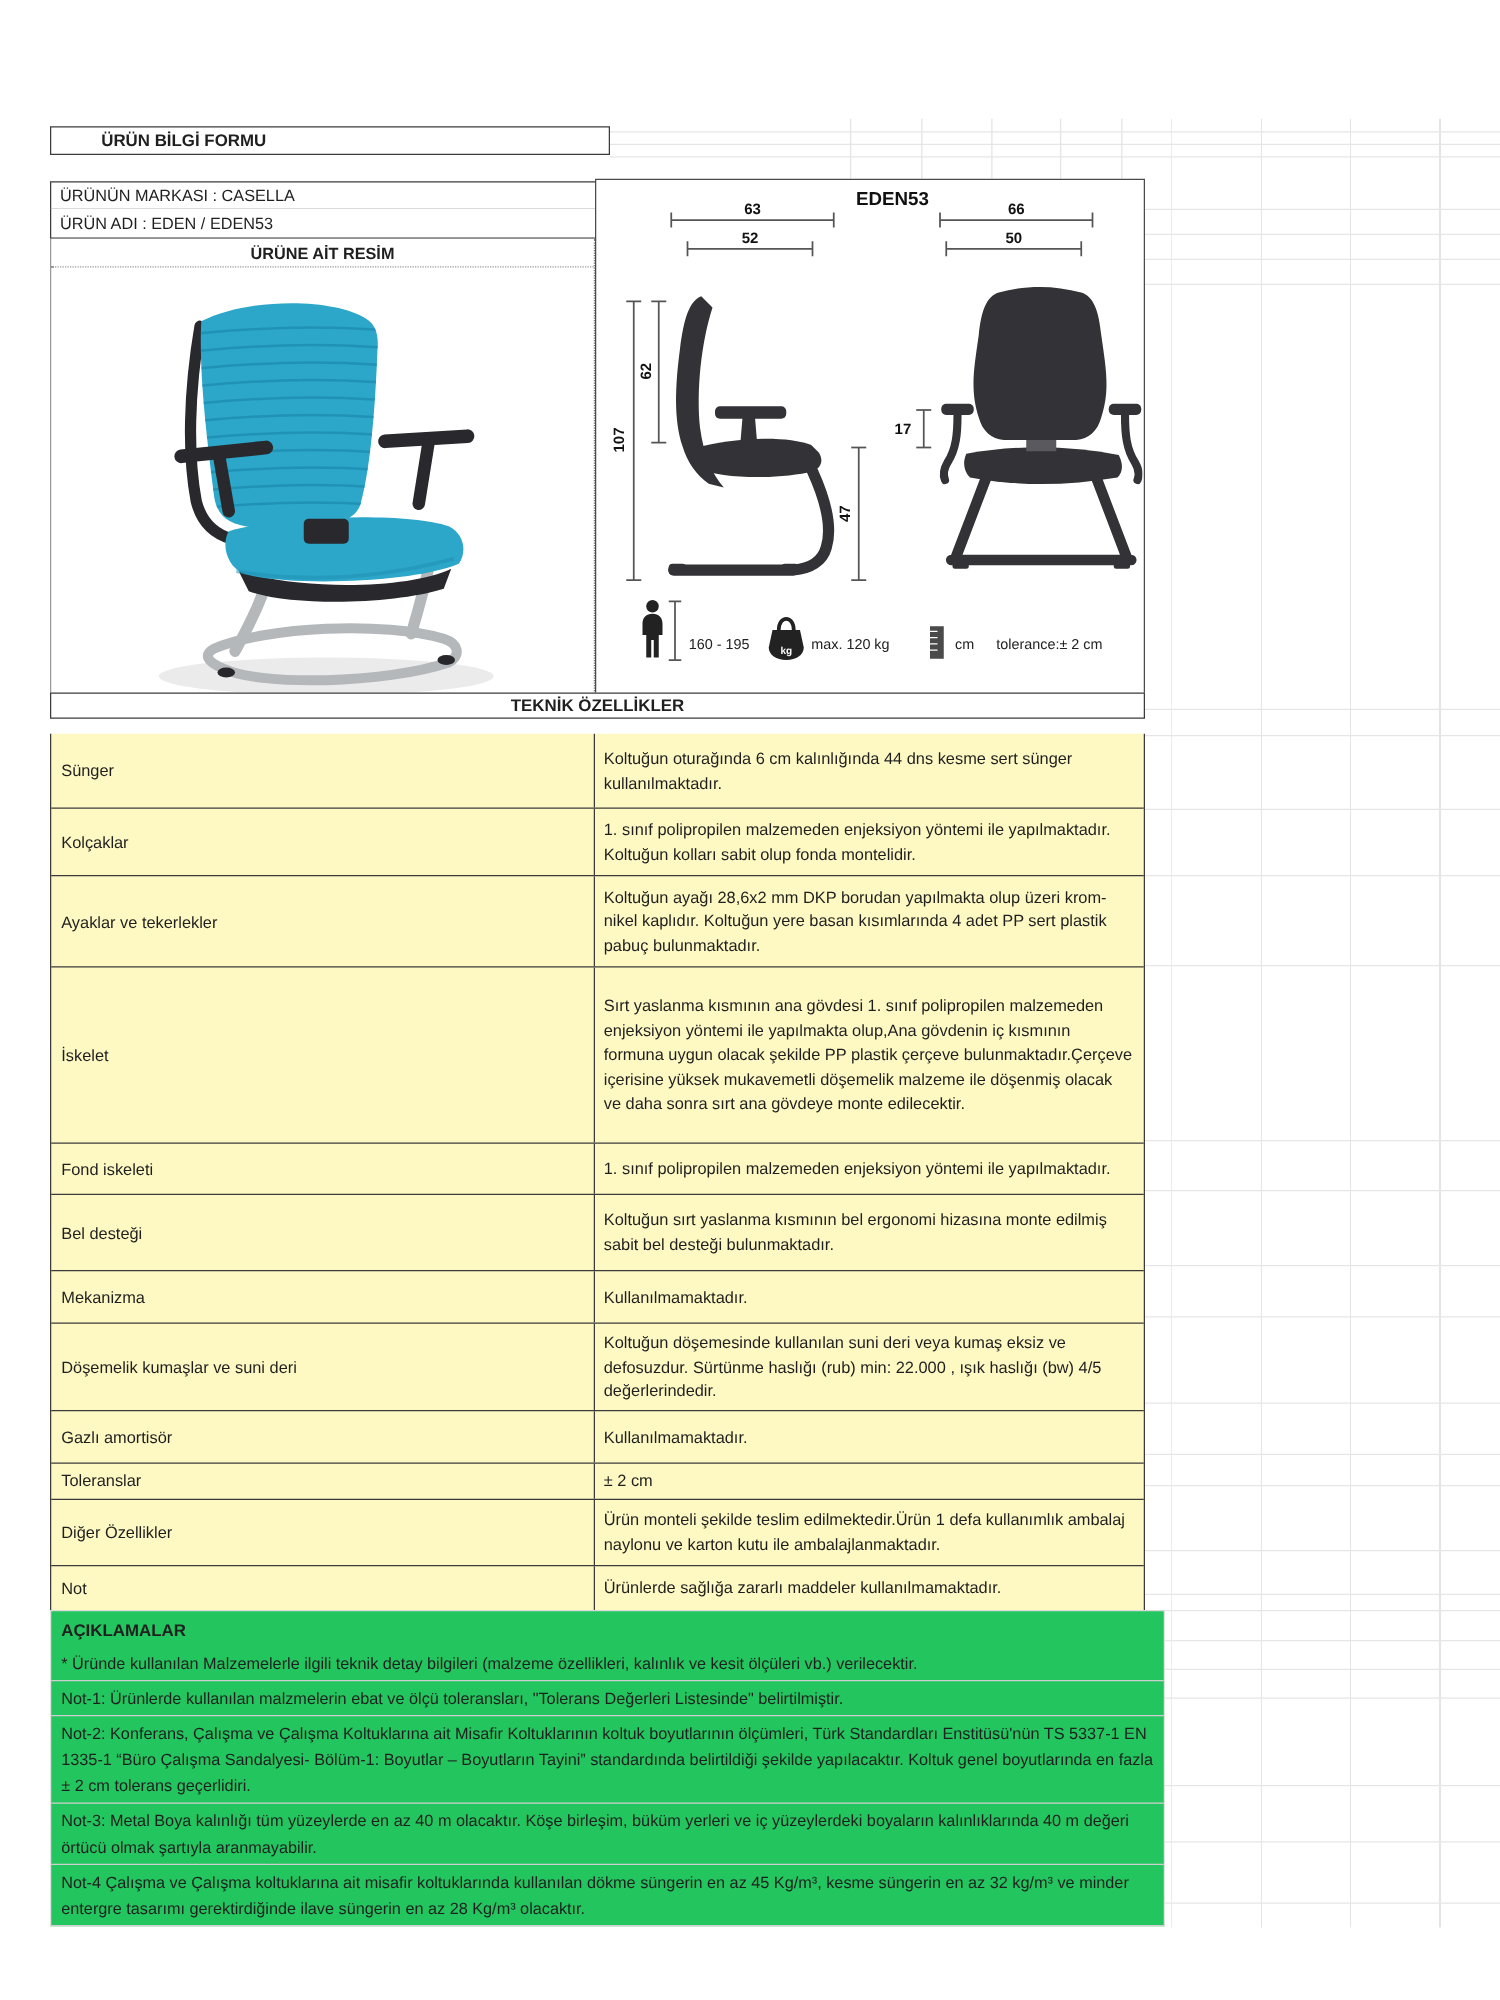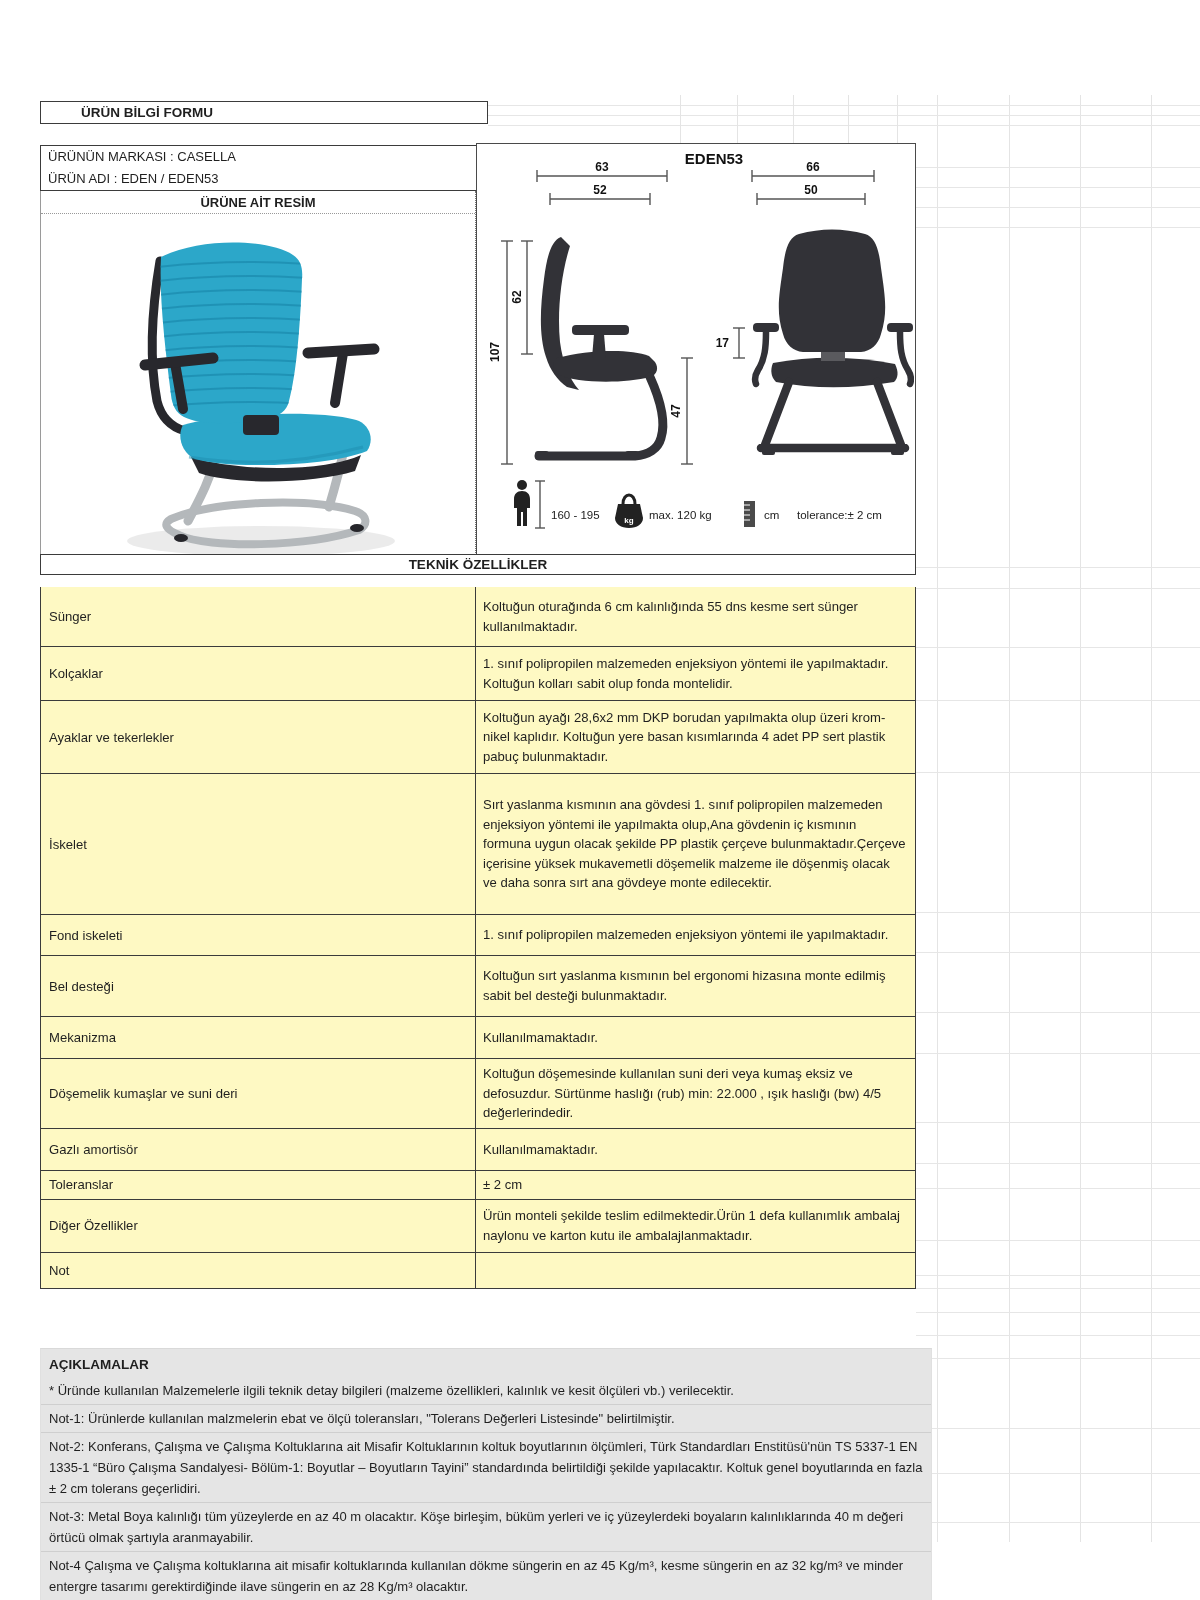--- a/index.html
+++ b/index.html
@@ -31,22 +31,22 @@
   .spec-row{display:grid;grid-template-columns:435px 1fr;border-bottom:1px solid #3b3b3b;}
   .spec-row:last-child{border-bottom:none;text-align:center;}
   .spec-label{border-right:1px solid #3b3b3b;display:flex;align-items:center;
               padding:4px 6px 4px 8px;font-size:13.1px;box-sizing:border-box;}
   .spec-value{display:flex;align-items:center;padding:4px 8px 4px 7px;font-size:13.1px;
               line-height:1.5;box-sizing:border-box;}
   .r0{min-height:59px;} .r1{min-height:53px;} .r2{min-height:72px;} .r3{min-height:140px;}
   .r4{min-height:40px;} .r5{min-height:60px;} .r6{min-height:41px;} .r7{min-height:69px;}
   .r8{min-height:41px;} .r9{min-height:25px;} .r10{min-height:52px;} .r11{min-height:35px;}
   
-  .notes{position:absolute;left:40px;top:1348px;width:892px;box-sizing:border-box;
-         border-top:1px solid #d9d9d9;border-left:1px solid #e0e0e0;border-right:1px solid #e0e0e0;background:#e5e5e5;}
+  .notes{position:absolute;left:40px;top:1288px;width:892px;box-sizing:border-box;
+         border-top:1px solid #d9d9d9;border-left:1px solid #e0e0e0;border-right:1px solid #e0e0e0;background:#22c55e;}
   .note-row{border-bottom:1px solid #cfcfcf;padding:3px 8px;font-size:13px;line-height:21px;}
   .notes-header{font-weight:bold;font-size:13.5px;padding:5px 8px 2px 8px;border-bottom:none;}
   svg text{font-family:"Liberation Sans",sans-serif;}
 </style>
 </head>
 <body>
 
 <div class="page">
 
   <div class="vgrid"></div>
@@ -234,21 +234,21 @@
     </svg>
   </div>
 
   <div class="tech-header">
     <span>TEKNİK ÖZELLİKLER</span>
   </div>
 
   <div class="spec-table">
     <div class="spec-row r0">
       <div class="spec-label">Sünger</div>
-      <div class="spec-value">Koltuğun oturağında 6 cm  kalınlığında 55 dns kesme sert sünger kullanılmaktadır.</div>
+      <div class="spec-value">Koltuğun oturağında 6 cm  kalınlığında 44 dns kesme sert sünger kullanılmaktadır.</div>
     </div>
     <div class="spec-row r1">
       <div class="spec-label">Kolçaklar</div>
       <div class="spec-value">1. sınıf polipropilen malzemeden enjeksiyon yöntemi ile yapılmaktadır. Koltuğun kolları sabit olup fonda montelidir.</div>
     </div>
     <div class="spec-row r2">
       <div class="spec-label">Ayaklar ve tekerlekler</div>
       <div class="spec-value">Koltuğun ayağı 28,6x2 mm DKP borudan yapılmakta olup üzeri krom-nikel kaplıdır. Koltuğun yere basan kısımlarında 4 adet PP sert plastik pabuç bulunmaktadır.</div>
     </div>
     <div class="spec-row r3">
@@ -278,20 +278,21 @@
     <div class="spec-row r9">
       <div class="spec-label">Toleranslar</div>
       <div class="spec-value">± 2 cm</div>
     </div>
     <div class="spec-row r10">
       <div class="spec-label">Diğer Özellikler</div>
       <div class="spec-value">Ürün monteli şekilde teslim edilmektedir.Ürün 1 defa kullanımlık ambalaj naylonu ve karton kutu ile ambalajlanmaktadır.</div>
     </div>
     <div class="spec-row r11">
       <div class="spec-label">Not</div>
+      <div class="spec-value">Ürünlerde sağlığa zararlı maddeler kullanılmamaktadır.</div>
     </div>
   </div>
 
   <div class="notes">
     <div class="note-row notes-header">AÇIKLAMALAR</div>
     <div class="note-row">* Üründe kullanılan Malzemelerle ilgili teknik detay bilgileri (malzeme özellikleri, kalınlık ve kesit ölçüleri vb.)  verilecektir.</div>
     <div class="note-row">Not-1: Ürünlerde kullanılan malzmelerin ebat ve ölçü toleransları, "Tolerans Değerleri Listesinde" belirtilmiştir.</div>
     <div class="note-row">Not-2: Konferans, Çalışma ve Çalışma Koltuklarına ait  Misafir Koltuklarının koltuk boyutlarının ölçümleri, Türk Standardları Enstitüsü'nün TS 5337-1 EN 1335-1 “Büro Çalışma Sandalyesi- Bölüm-1: Boyutlar – Boyutların Tayini” standardında belirtildiği şekilde yapılacaktır. Koltuk genel boyutlarında en fazla ± 2 cm tolerans geçerlidiri.</div>
     <div class="note-row">Not-3: Metal Boya kalınlığı tüm yüzeylerde en az 40 m  olacaktır. Köşe birleşim, büküm yerleri ve iç yüzeylerdeki boyaların kalınlıklarında 40 m değeri örtücü olmak şartıyla aranmayabilir.</div>
     <div class="note-row">Not-4 Çalışma ve Çalışma koltuklarına ait misafir koltuklarında kullanılan dökme süngerin en az 45 Kg/m³, kesme süngerin en az 32 kg/m³ ve minder entergre tasarımı gerektirdiğinde ilave süngerin en az 28 Kg/m³ olacaktır.</div>

